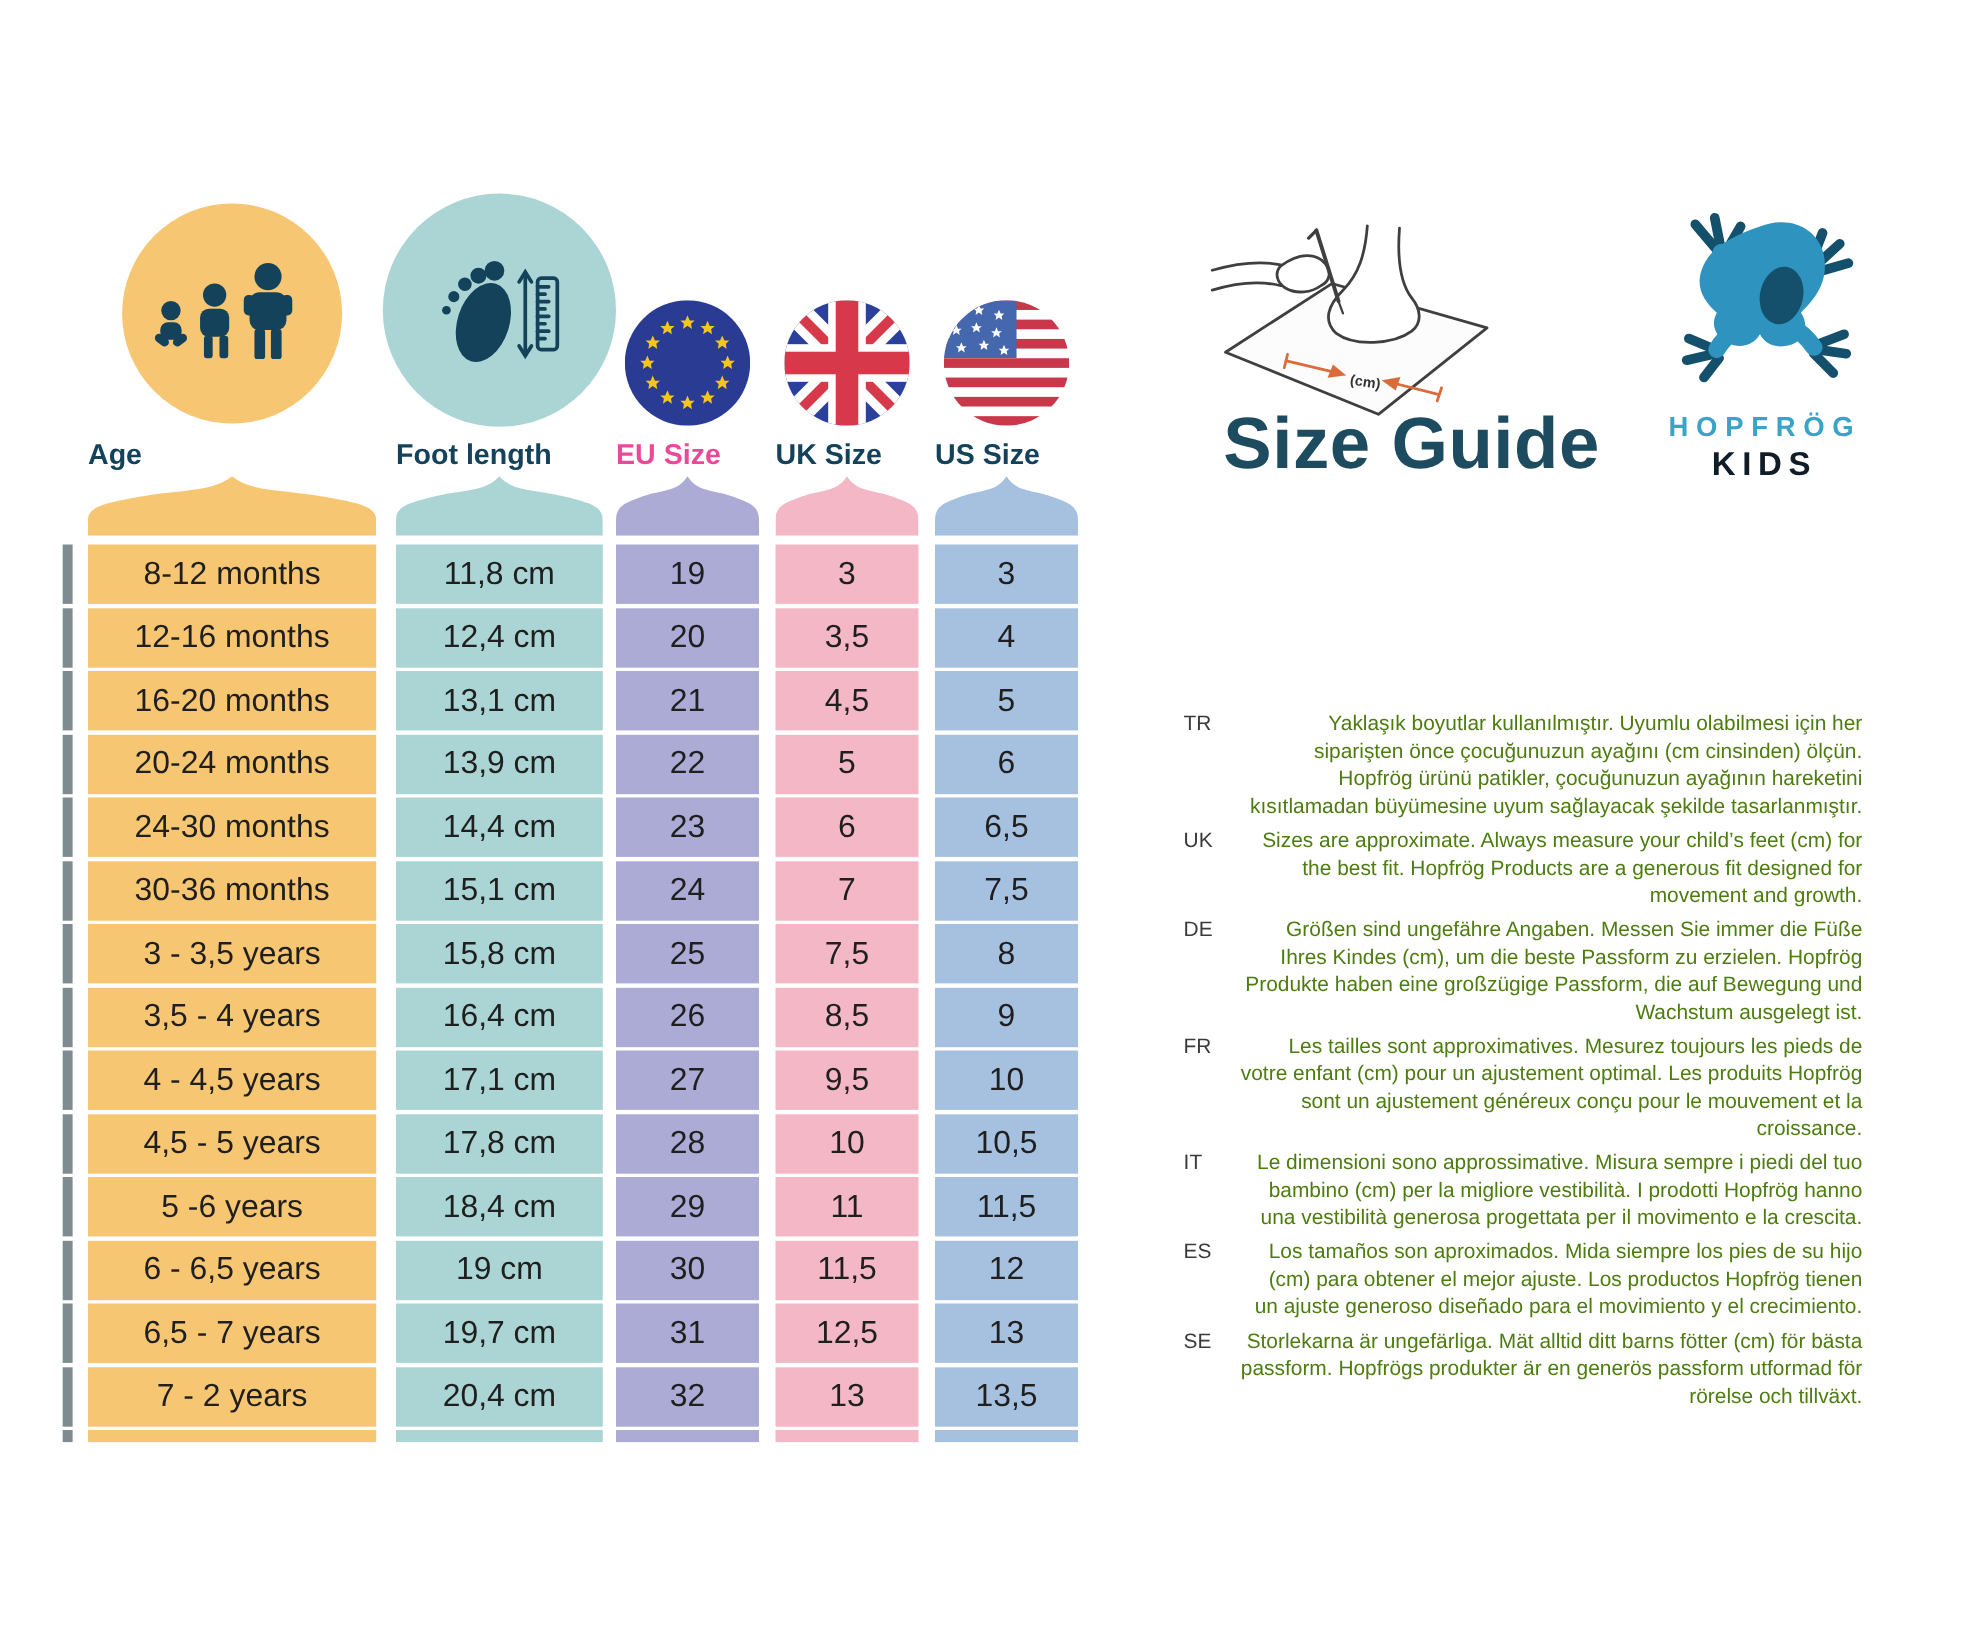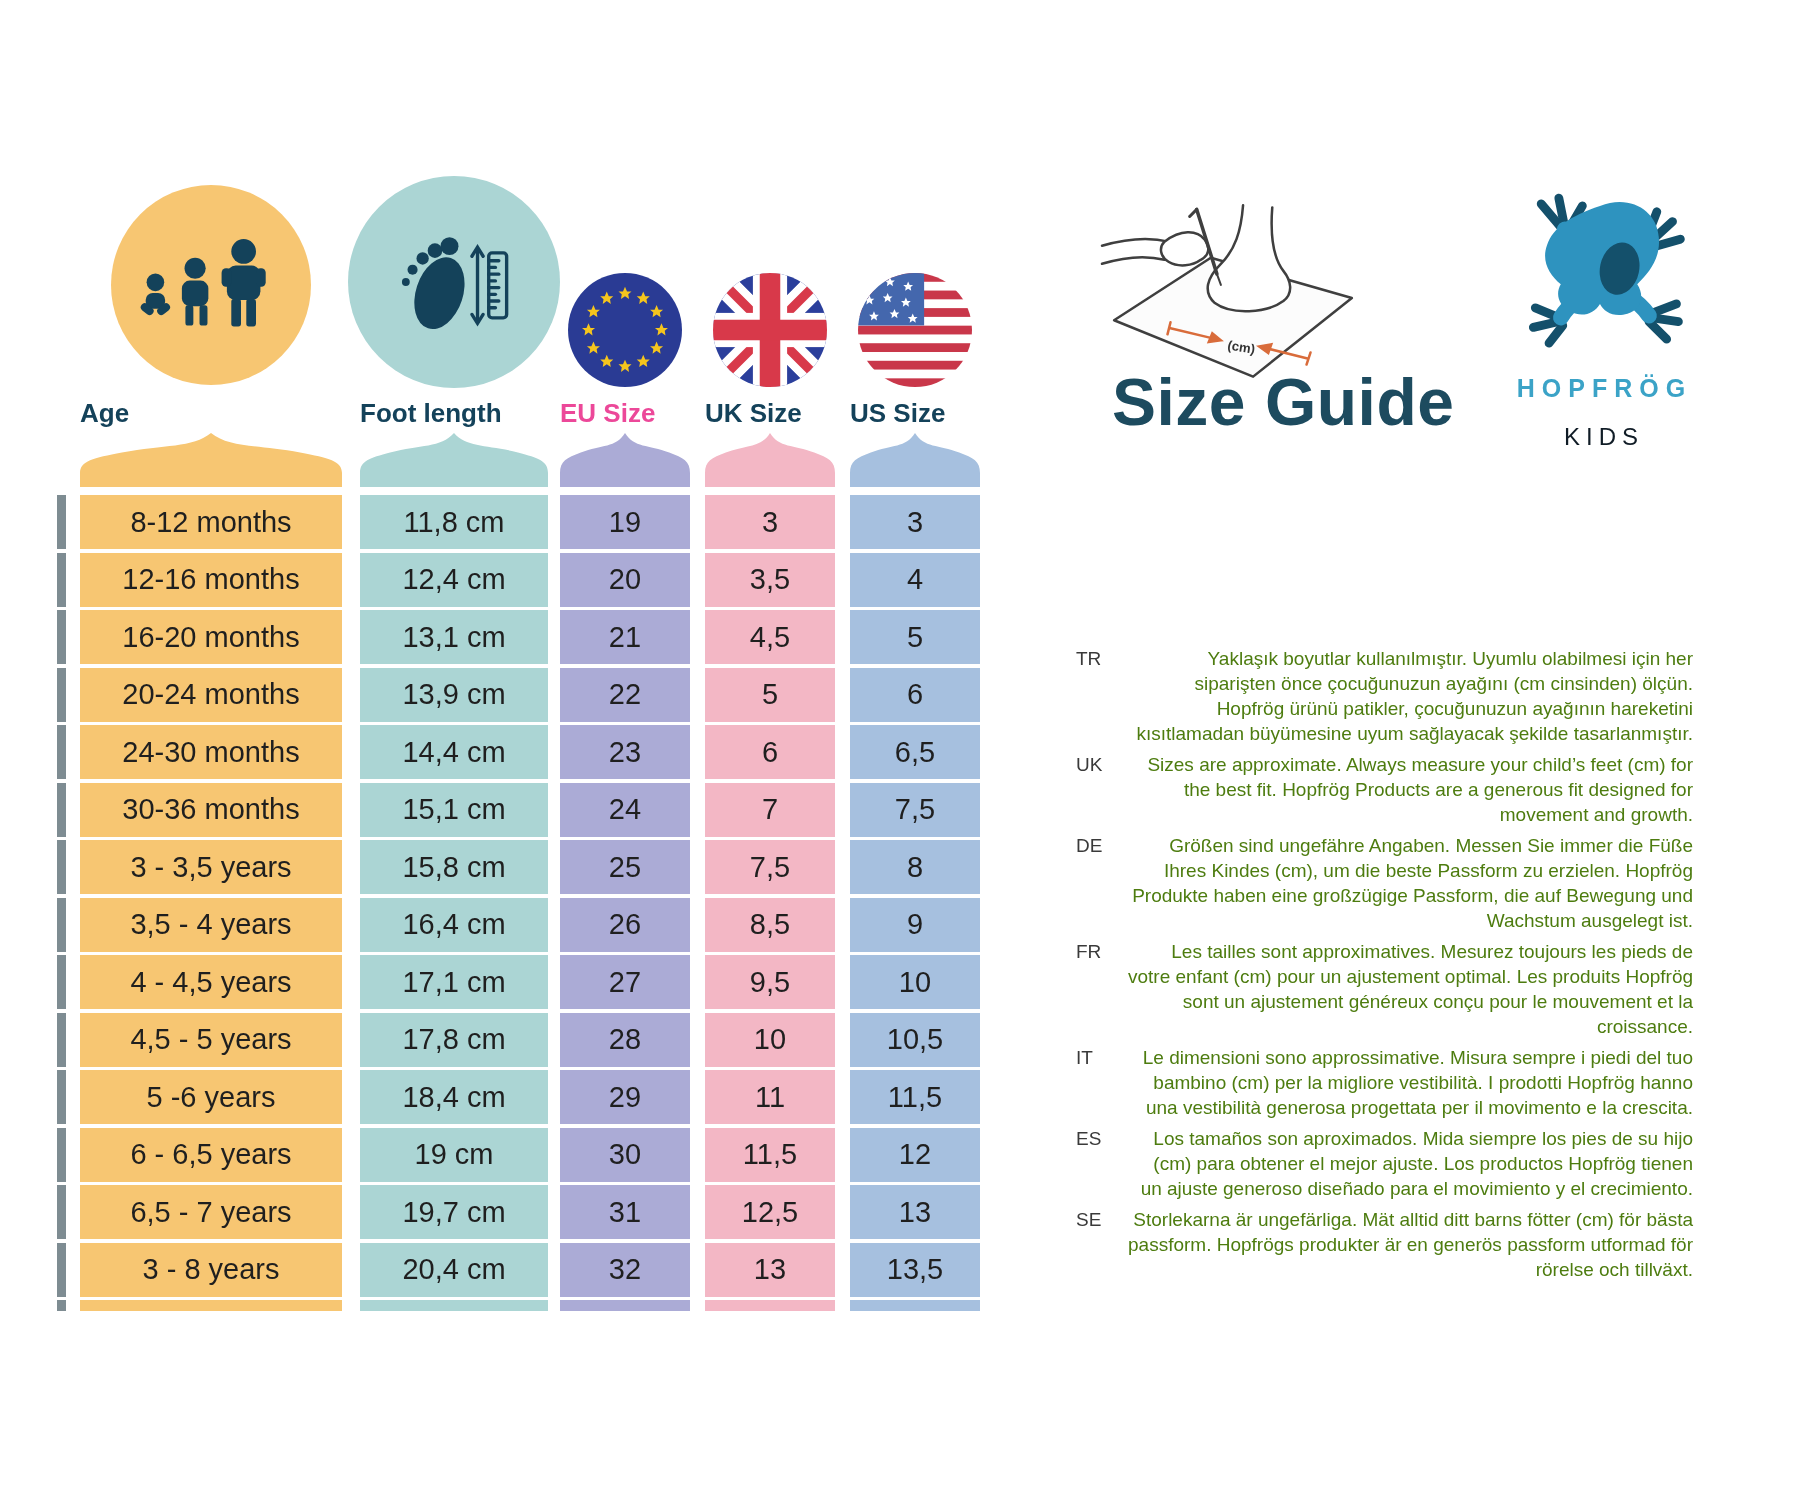--- a/index.html
+++ b/index.html
@@ -25,21 +25,21 @@
   .cell{height:54px;background:var(--cellbg);display:flex;align-items:center;justify-content:center;
         font-size:29px;color:#1f1f1f;}
   .cell.sliver{height:11px;}
   .illus{position:absolute;left:1100px;top:198px;width:272px;height:184px;}
   .illus svg{width:100%;height:100%;display:block;}
   .title{position:absolute;left:1112px;top:364px;font-size:66px;font-weight:700;letter-spacing:0.5px;}
   .frog{position:absolute;left:1502px;top:178px;width:196px;height:192px;}
   .frog svg{width:100%;height:100%;display:block;}
   .brand{position:absolute;left:1495px;top:374px;width:212px;text-align:center;}
   .brand-name{font-size:25px;font-weight:600;letter-spacing:7px;padding-left:7px;}
-  .brand-sub{font-size:24px;font-weight:400;letter-spacing:6px;padding-left:6px;margin-top:20px;}
+  .brand-sub{font-size:30px;font-weight:700;letter-spacing:6px;padding-left:6px;margin-top:3px;}
   .notes{position:absolute;left:1076px;top:646px;width:620px;}
   .note{display:flex;margin-bottom:6px;}
   .note .lang{width:52px;flex:none;font-size:19px;line-height:25px;color:#3a3a3a;}
   .note .txt{width:565px;font-size:19px;line-height:25px;color:#4d7c0f;text-align:right;}
 </style>
 </head>
 <body>
 
 <div class="page">
 
@@ -95,21 +95,21 @@
         <div class="cell">20-24 months</div>
         <div class="cell">24-30 months</div>
         <div class="cell">30-36 months</div>
         <div class="cell">3 - 3,5 years</div>
         <div class="cell">3,5 - 4 years</div>
         <div class="cell">4 - 4,5 years</div>
         <div class="cell">4,5 - 5 years</div>
         <div class="cell">5 -6 years</div>
         <div class="cell">6 - 6,5 years</div>
         <div class="cell">6,5 - 7 years</div>
-        <div class="cell">3 - 8 years</div>
+        <div class="cell">7 - 2 years</div>
         <div class="cell sliver"></div>
       </div>
   </div>
 
   <div class="col col-foot">
     <div class="circle-wrap" style="background-color: rgb(171, 213, 212);">
       <svg width="124" height="112" viewBox="0 0 110 100" style="color: rgb(20, 66, 90);">
         <g fill="currentColor">
           <circle cx="12" cy="50" r="3.5"></circle>
             <circle cx="18" cy="39" r="4.5"></circle>

